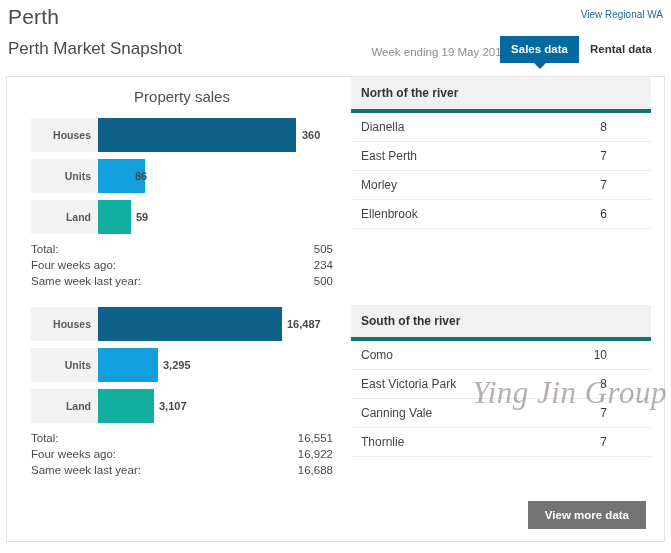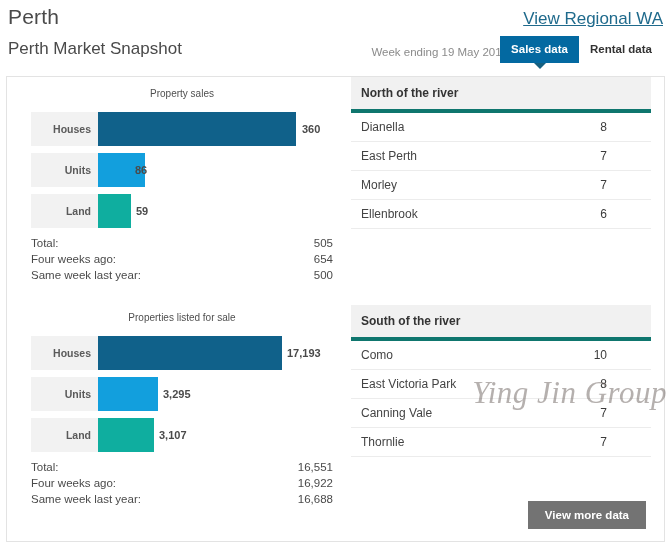--- a/index.html
+++ b/index.html
@@ -13,21 +13,21 @@
   .page { position: relative; width: 671px; height: 415px; }
 
   
   .hdr-row1 { position: absolute; left: 0; top: 0; width: 671px; height: 36px; }
   .city-title {
     position: absolute; left: 8px; top: 5px;
     font-size: 21px; font-weight: 400; color: #4a4a4a; letter-spacing: .2px;
   }
   .regional-link {
     position: absolute; right: 8px; top: 9px;
-    font-size: 17px; color: #1f6a8c; text-decoration: underline;
+    font-size: 10px; color: #1f6a8c; 
     cursor: pointer;
   }
 
   .hdr-row2 { position: absolute; left: 0; top: 36px; width: 671px; height: 36px; }
   .snapshot-title {
     position: absolute; left: 8px; top: 3px;
     font-size: 17px; font-weight: 400; color: #4a4a4a;
   }
   .week-ending {
     position: absolute; right: 163px; top: 10px;
@@ -51,21 +51,21 @@
   .card {
     position: absolute; left: 6px; top: 76px;
     width: 659px; height: 466px;
     background: #ffffff; border: 1px solid #e3e3e3;
   }
 
   .col-left  { position: absolute; left: 12px;  top: 0;  width: 326px; }
   .col-right { position: absolute; left: 340px; top: 0;  width: 308px; }
 
   .chart-title {
-    text-align: center; font-size: 10px; color: #4f4f4f;
+    text-align: center; font-size: 15px; color: #4f4f4f;
     font-weight: 400; padding: 11px 0 13px 0;
   }
 
   
   .bar-row { position: relative; height: 34px; margin-bottom: 7px; }
   .bar-label {
     position: absolute; left: 12px; top: 0;
     width: 67px; height: 34px; background: #f2f2f2;
     display: flex; align-items: center; justify-content: flex-end;
     padding-right: 7px;
@@ -156,36 +156,35 @@
           <div class="bar-value" style="left:117px;">59</div>
         </div>
 
         <div class="summary">
           <div class="sum-row">
             <span>Total:</span>
             <span>505</span>
           </div>
           <div class="sum-row">
             <span>Four weeks ago:</span>
-            <span>654</span>
+            <span>234</span>
           </div>
           <div class="sum-row">
             <span>Same week last year:</span>
             <span>500</span>
           </div>
         </div>
       </div>
 
       <div style="margin-top:18px;">
-        <div class="chart-title">Properties listed for sale</div>
 
         <div class="bar-row">
           <div class="bar-label">Houses</div>
           <div class="bar-fill" style="width:184px;background:#10618a;"></div>
-          <div class="bar-value" style="left:268px;">17,193</div>
+          <div class="bar-value" style="left:268px;">16,487</div>
         </div>
 
         <div class="bar-row">
           <div class="bar-label">Units</div>
           <div class="bar-fill" style="width:60px;background:#129fdd;"></div>
           <div class="bar-value" style="left:144px;">3,295</div>
         </div>
 
         <div class="bar-row">
           <div class="bar-label">Land</div>

